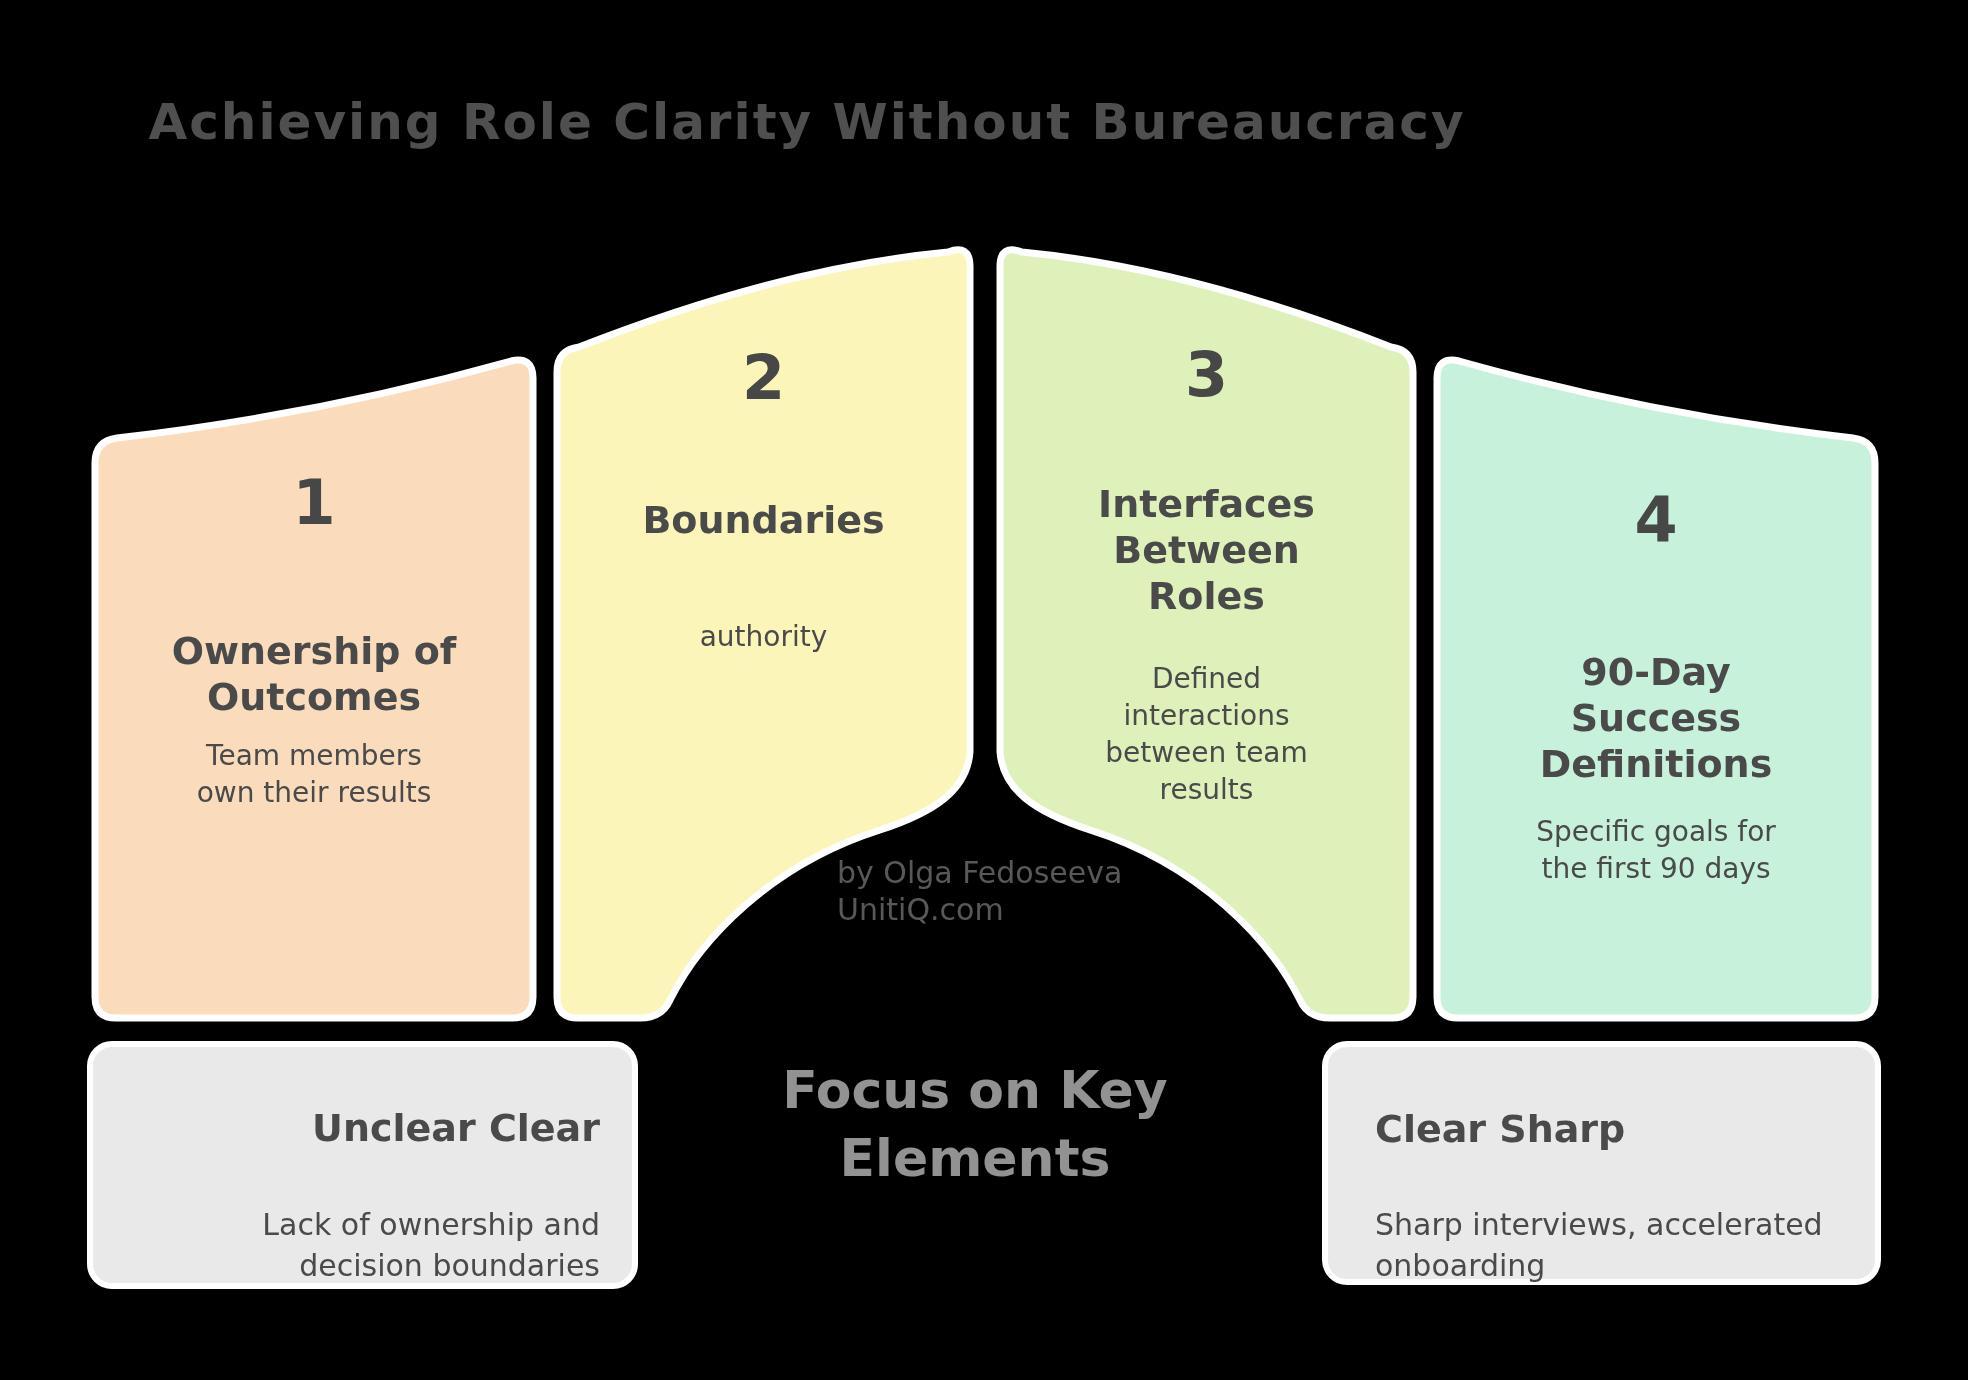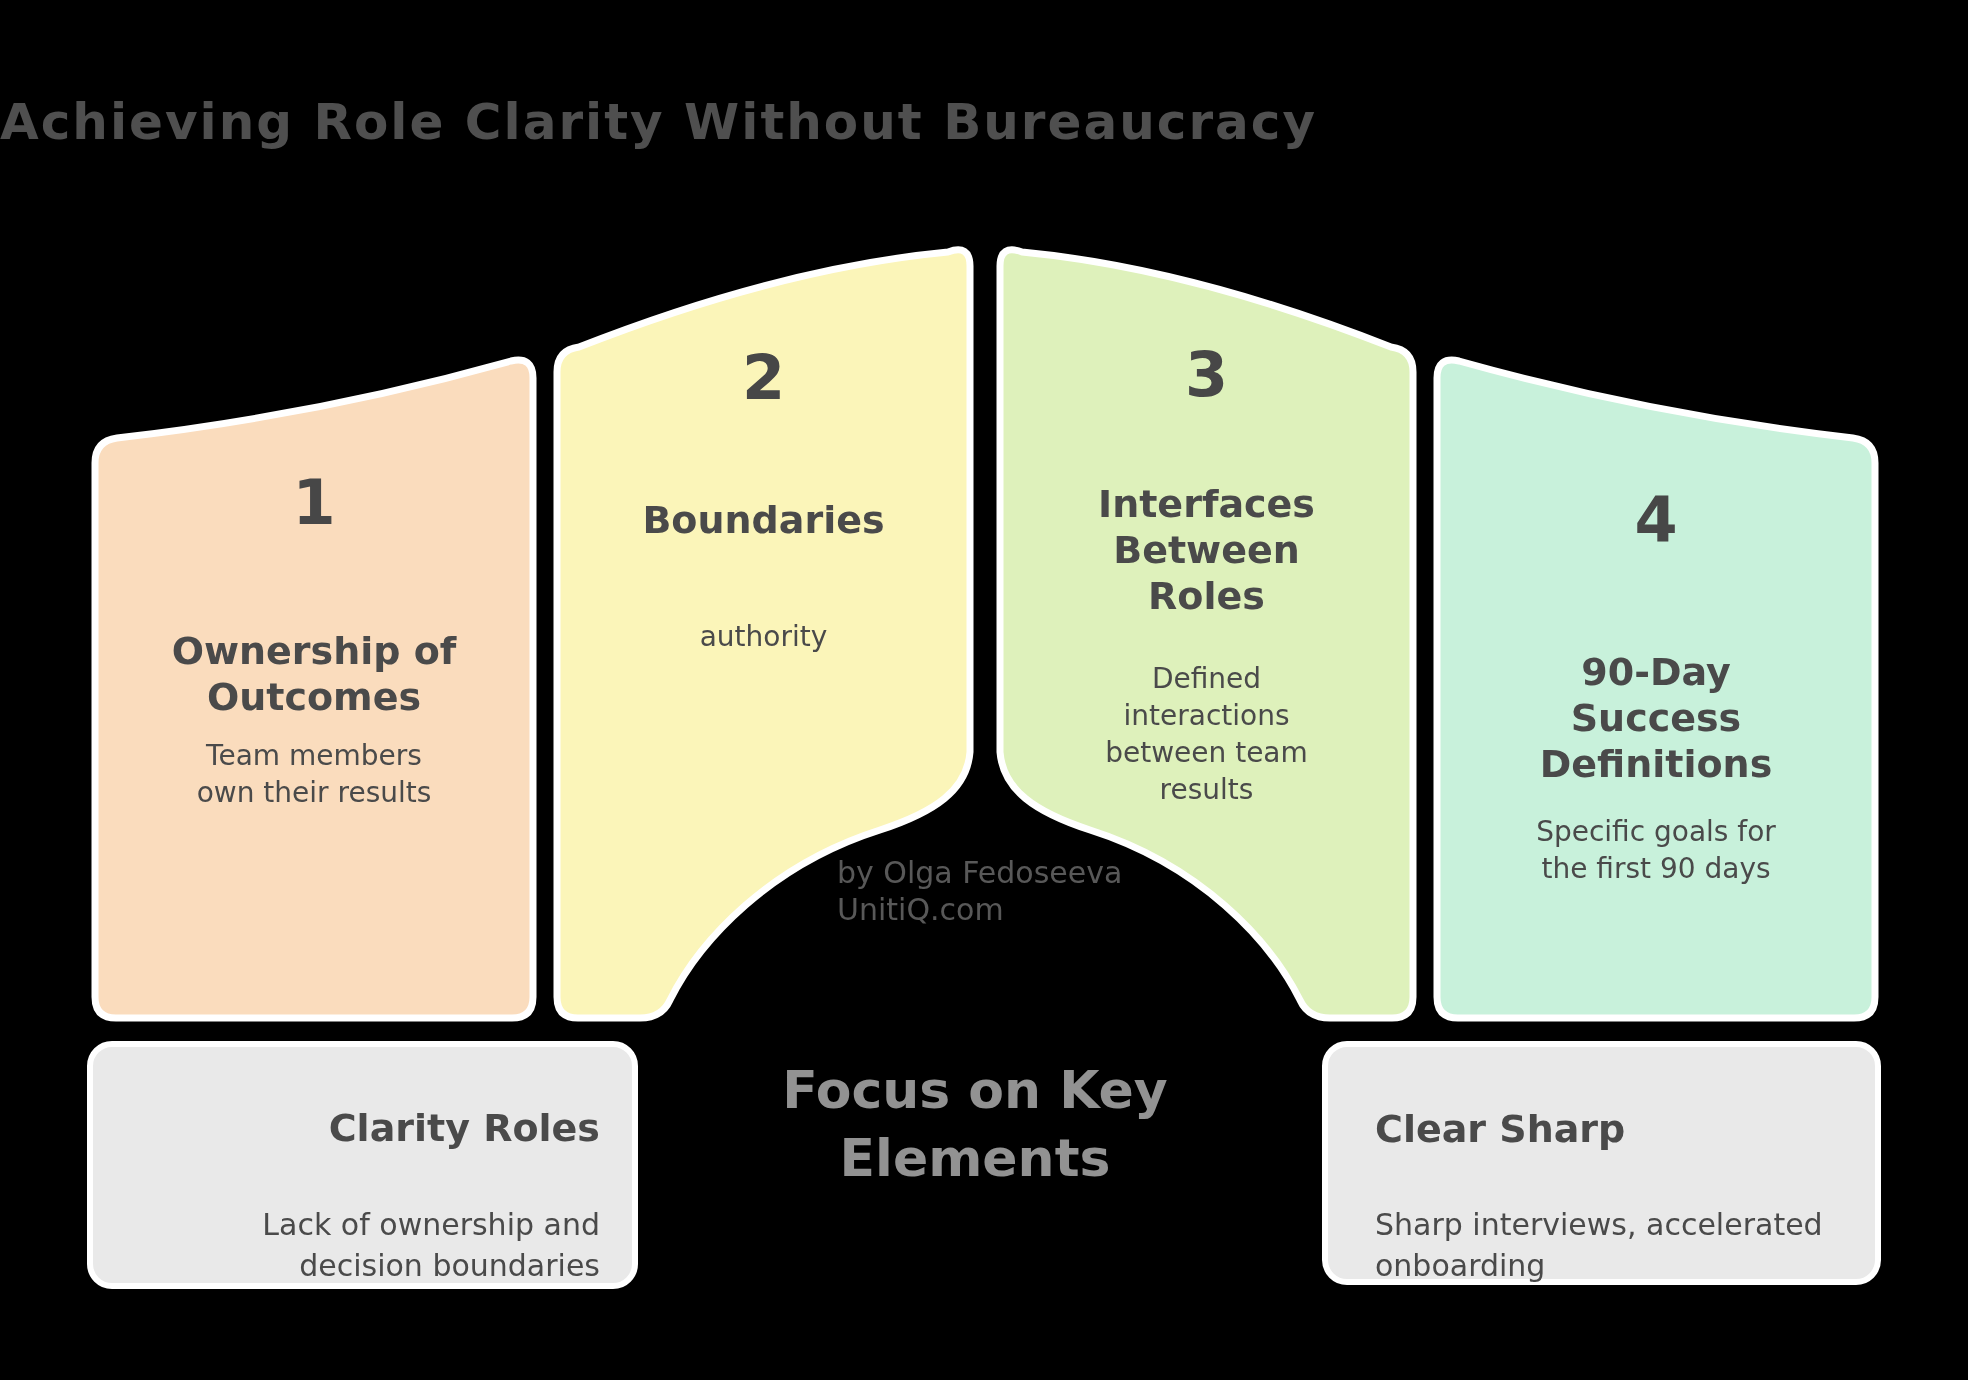--- a/index.html
+++ b/index.html
@@ -2,21 +2,21 @@
 <html><head>
 <meta charset="utf-8">
 <style>
   html,body{margin:0;padding:0;background:#000;}
   .canvas{position:relative;width:1968px;height:1380px;background:#000;overflow:hidden;
           font-family:"DejaVu Sans","Liberation Sans",sans-serif;}
   .layer{position:absolute;left:0;top:0;}
   .panel-shape{stroke:#ffffff;stroke-width:7;stroke-linejoin:round;}
   .note-shape{stroke:#ffffff;stroke-width:6;}
   .txt{position:absolute;color:#4a4a4a;}
-  .page-title{left:0;top:90px;width:1614px;font-size:50px;line-height:64px;
+  .page-title{left:0;top:90px;width:1614px;text-align:center;font-size:50px;line-height:64px;
               font-weight:bold;color:#4f4f4f;letter-spacing:2px;}
   .panel-txt{text-align:center;}
   .panel-number{font-size:62px;line-height:62px;font-weight:bold;color:#474747;}
   .panel-heading{font-size:38px;line-height:46px;font-weight:bold;}
   .panel-body{font-size:28px;line-height:37px;}
   .credit{left:837px;top:854px;font-size:30px;line-height:37px;color:#585858;}
   .center-caption{left:675px;top:1056px;width:600px;text-align:center;
                   font-size:52px;line-height:68px;font-weight:bold;color:#929292;}
   .note-title{font-size:38px;line-height:44px;font-weight:bold;}
   .note-body{font-size:30px;line-height:41px;margin-top:20px;}
@@ -90,21 +90,21 @@
   <div class="txt credit">
     <div>by Olga Fedoseeva</div>
     <div>UnitiQ.com</div>
   </div>
 
   <div class="txt center-caption">
     <div>Focus on Key</div>
     <div>Elements</div>
   </div>
 
-  <div class="txt note-title align-right" style="left:120px;top:1106px;width:480px;">Clarity Roles</div>
+  <div class="txt note-title align-right" style="left:120px;top:1106px;width:480px;">Unclear Clear</div>
   <div class="txt note-body align-right" style="left:120px;top:1184px;width:480px;">
     <div>Lack of ownership and</div>
     <div>decision boundaries</div>
   </div>
 
   <div class="txt note-title align-left" style="left:1375px;top:1107px;width:470px;">Clear Sharp</div>
   <div class="txt note-body align-left" style="left:1375px;top:1184px;width:470px;">
     <div>Sharp interviews, accelerated</div>
     <div>onboarding</div>
   </div>

